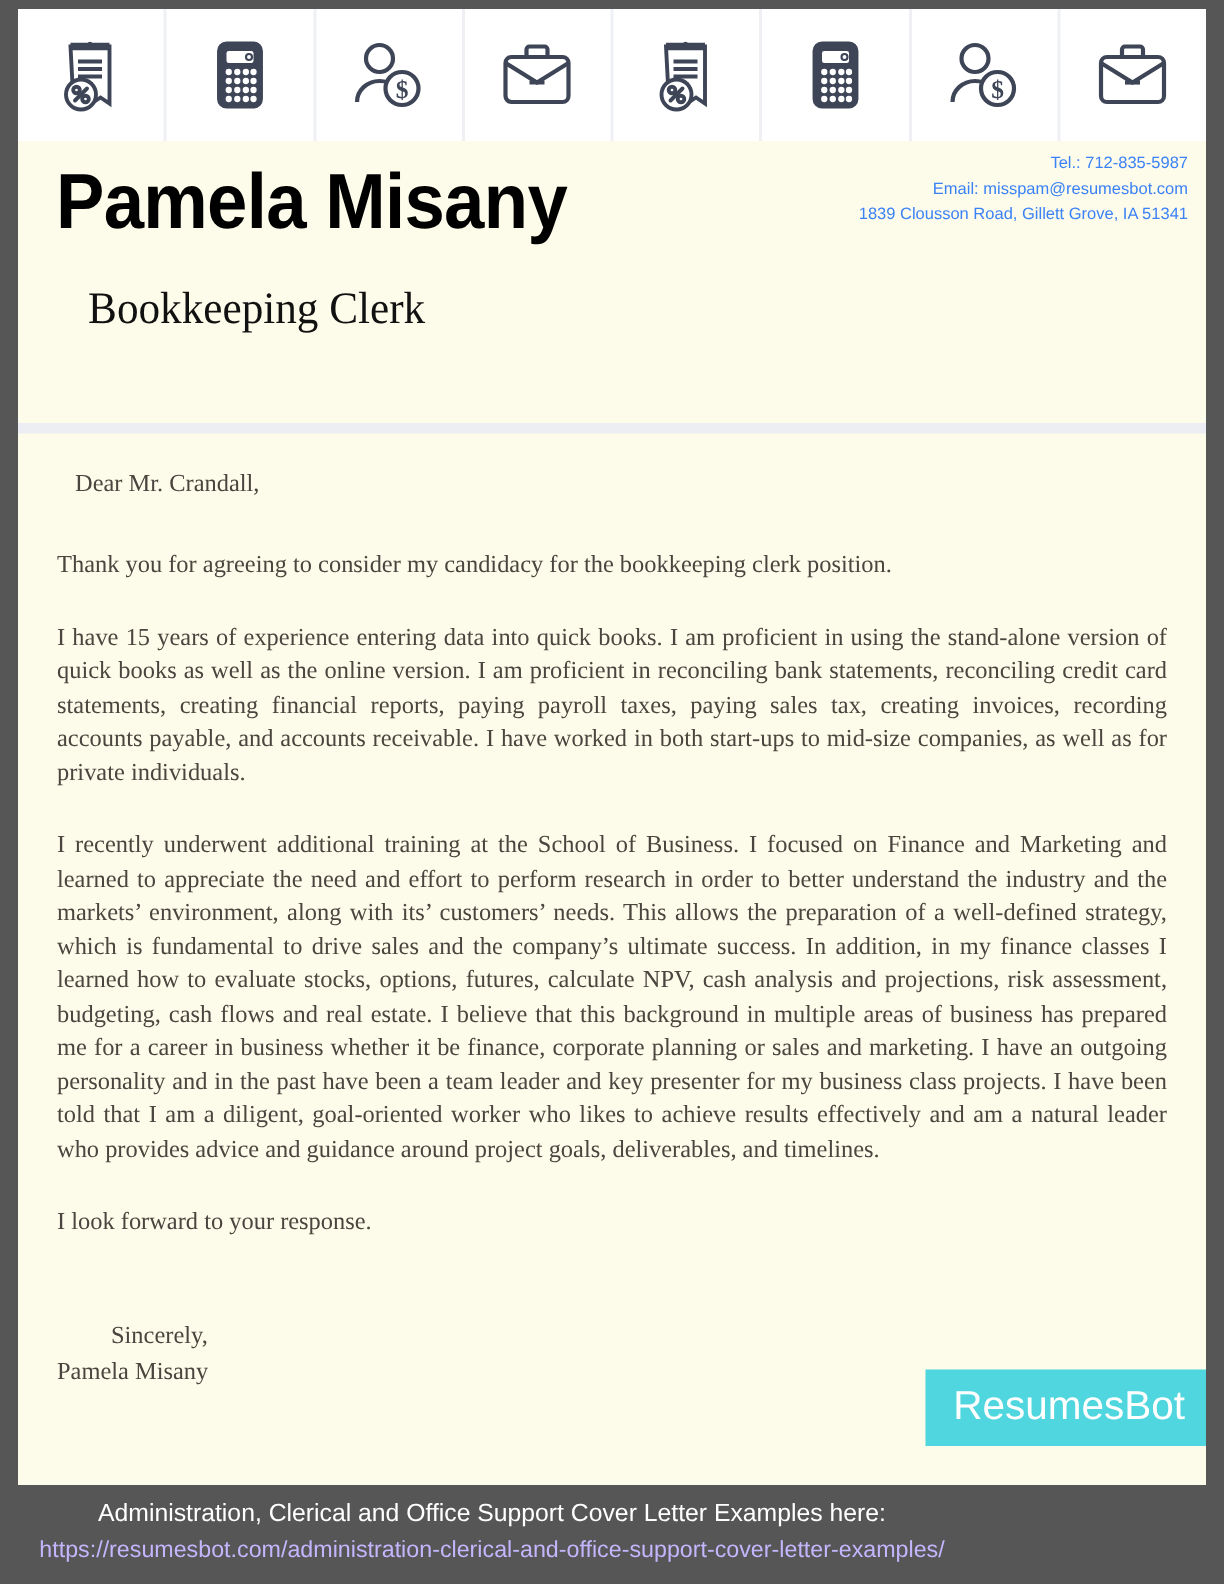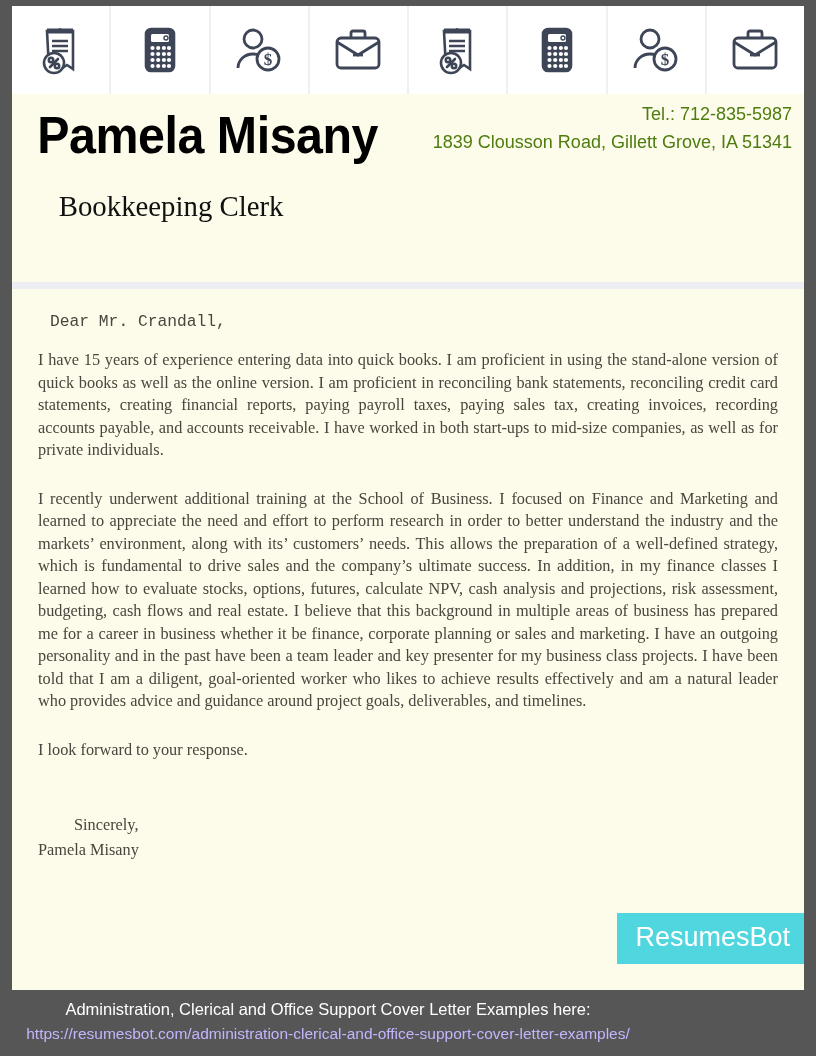--- a/index.html
+++ b/index.html
@@ -71,44 +71,43 @@
     transform: scaleX(0.96);
     transform-origin: left center;
     white-space: nowrap;
   }
   #contact {
     position: absolute;
     right: 12px;
     top: 7px;
     text-align: right;
     font-family: "Liberation Sans", sans-serif;
-    font-size: 18px;
+    font-size: 11px;
     line-height: 1.55;
-    color: #4d7c0f;
+    color: #3b82f6;
     white-space: nowrap;
   }
 
   
   #divider {
     height: 7px;
     background: #eceef3;
     margin-top: 4px;
   }
 
   
   #letter {
     padding: 22px 26px 0 26px;
     color: #4a453e;
     font-size: 16.3px;
     line-height: 1.38;
   }
   #salutation {
     padding-left: 12px;
-    margin-bottom: 16px;
-    font-family: Liberation Mono, monospace;
+    margin-bottom: 32px;
   }
   .para {
     text-align: justify;
     margin-bottom: 26px;
   }
   #closing-line { margin-bottom: 53px; }
   #sign-off { margin-bottom: 2px; margin-left: 36px; }
   #signature-name { }
 
   
@@ -285,28 +284,30 @@
       </span>
     </div>
 
   </div>
 
   <div id="header">
     <div id="name">Pamela Misany</div>
     <div id="job-title">Bookkeeping Clerk</div>
     <div id="contact">
       <div>Tel.: 712-835-5987</div>
+      <div>Email: misspam@resumesbot.com</div>
       <div>1839 Clousson Road, Gillett Grove, IA 51341</div>
     </div>
   </div>
 
   <div id="divider"></div>
 
   <div id="letter">
     <div id="salutation">Dear Mr. Crandall,</div>
+    <p class="para">Thank you for agreeing to consider my candidacy for the bookkeeping clerk position.</p>
     <p class="para">I have 15 years of experience entering data into quick books. I am proficient in using the stand-alone version of quick books as well as the online version. I am proficient in reconciling bank statements, reconciling credit card statements, creating financial reports, paying payroll taxes, paying sales tax, creating invoices, recording accounts payable, and accounts receivable. I have worked in both start-ups to mid-size companies, as well as for private individuals.</p>
     <p class="para">I recently underwent additional training at the School of Business. I focused on Finance and Marketing and learned to appreciate the need and effort to perform research in order to better understand the industry and the markets’ environment, along with its’ customers’ needs. This allows the preparation of a well-defined strategy, which is fundamental to drive sales and the company’s ultimate success. In addition, in my finance classes I learned how to evaluate stocks, options, futures, calculate NPV, cash analysis and projections, risk assessment, budgeting, cash flows and real estate. I believe that this background in multiple areas of business has prepared me for a career in business whether it be finance, corporate planning or sales and marketing. I have an outgoing personality and in the past have been a team leader and key presenter for my business class projects. I have been told that I am a diligent, goal-oriented worker who likes to achieve results effectively and am a natural leader who provides advice and guidance around project goals, deliverables, and timelines.</p>
     <div id="closing-line">I look forward to your response.</div>
     <div id="sign-off">Sincerely,</div>
     <div id="signature-name">Pamela Misany</div>
   </div>
 
   <div id="badge">ResumesBot</div>
 
 </div>

